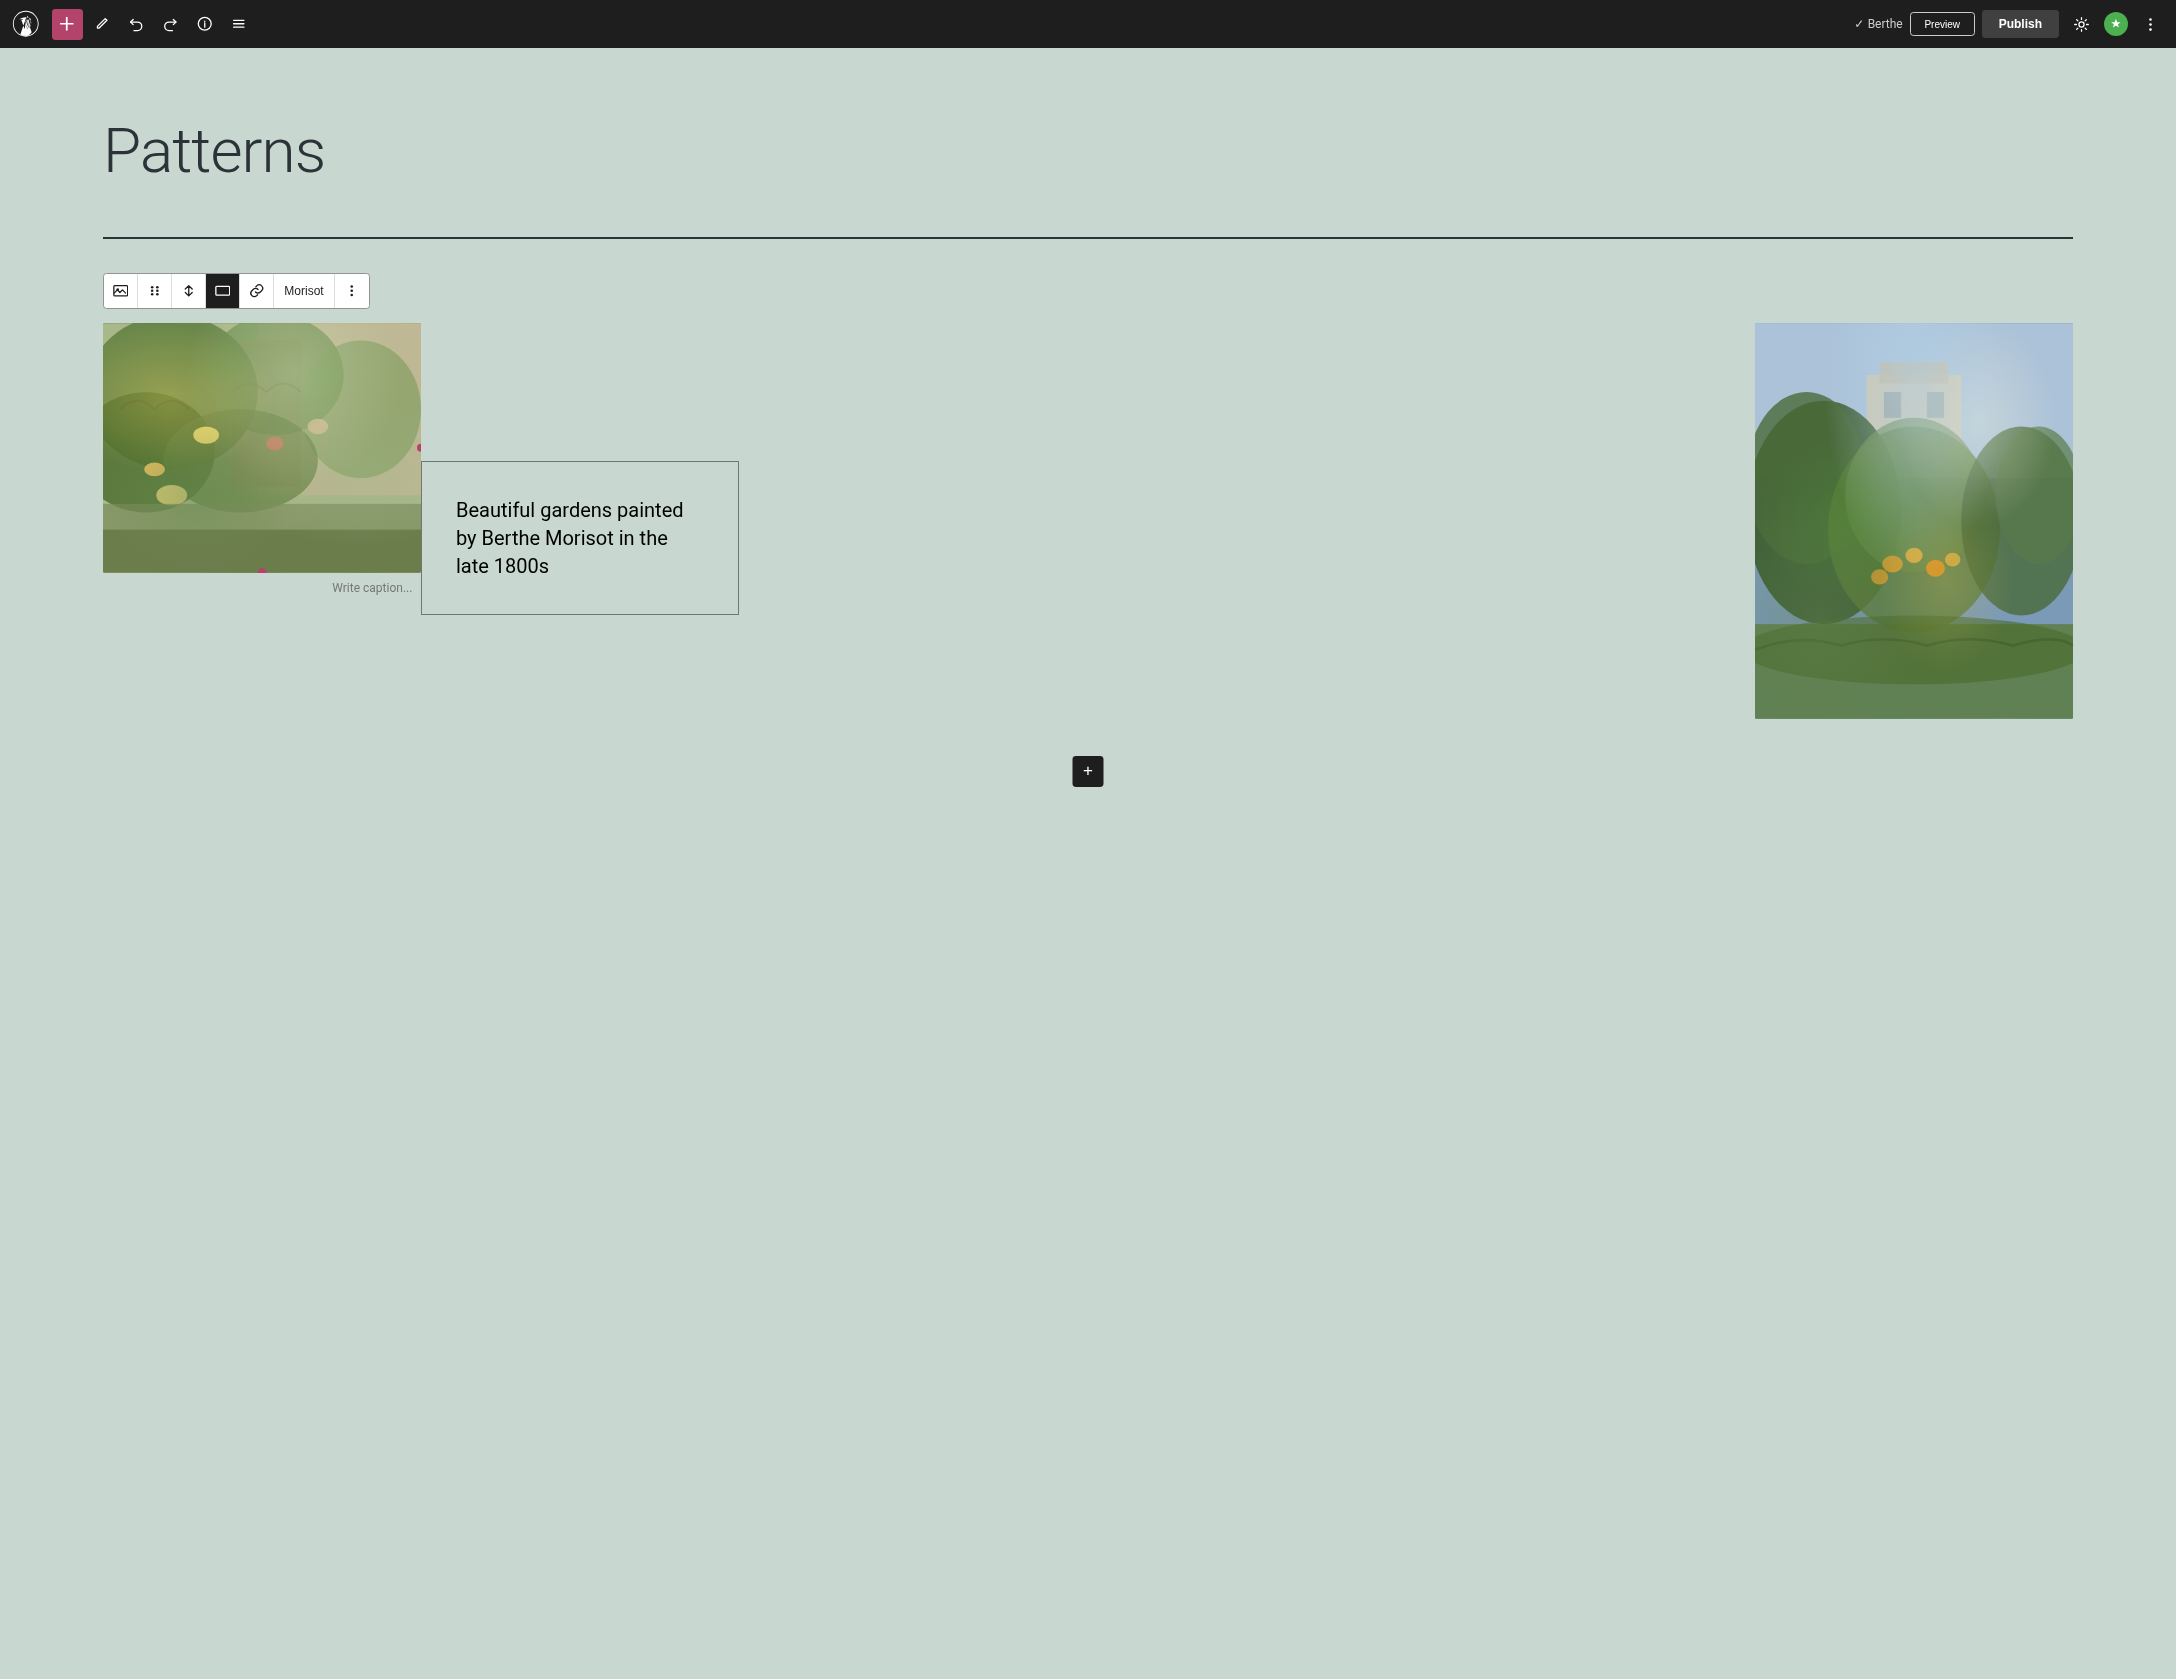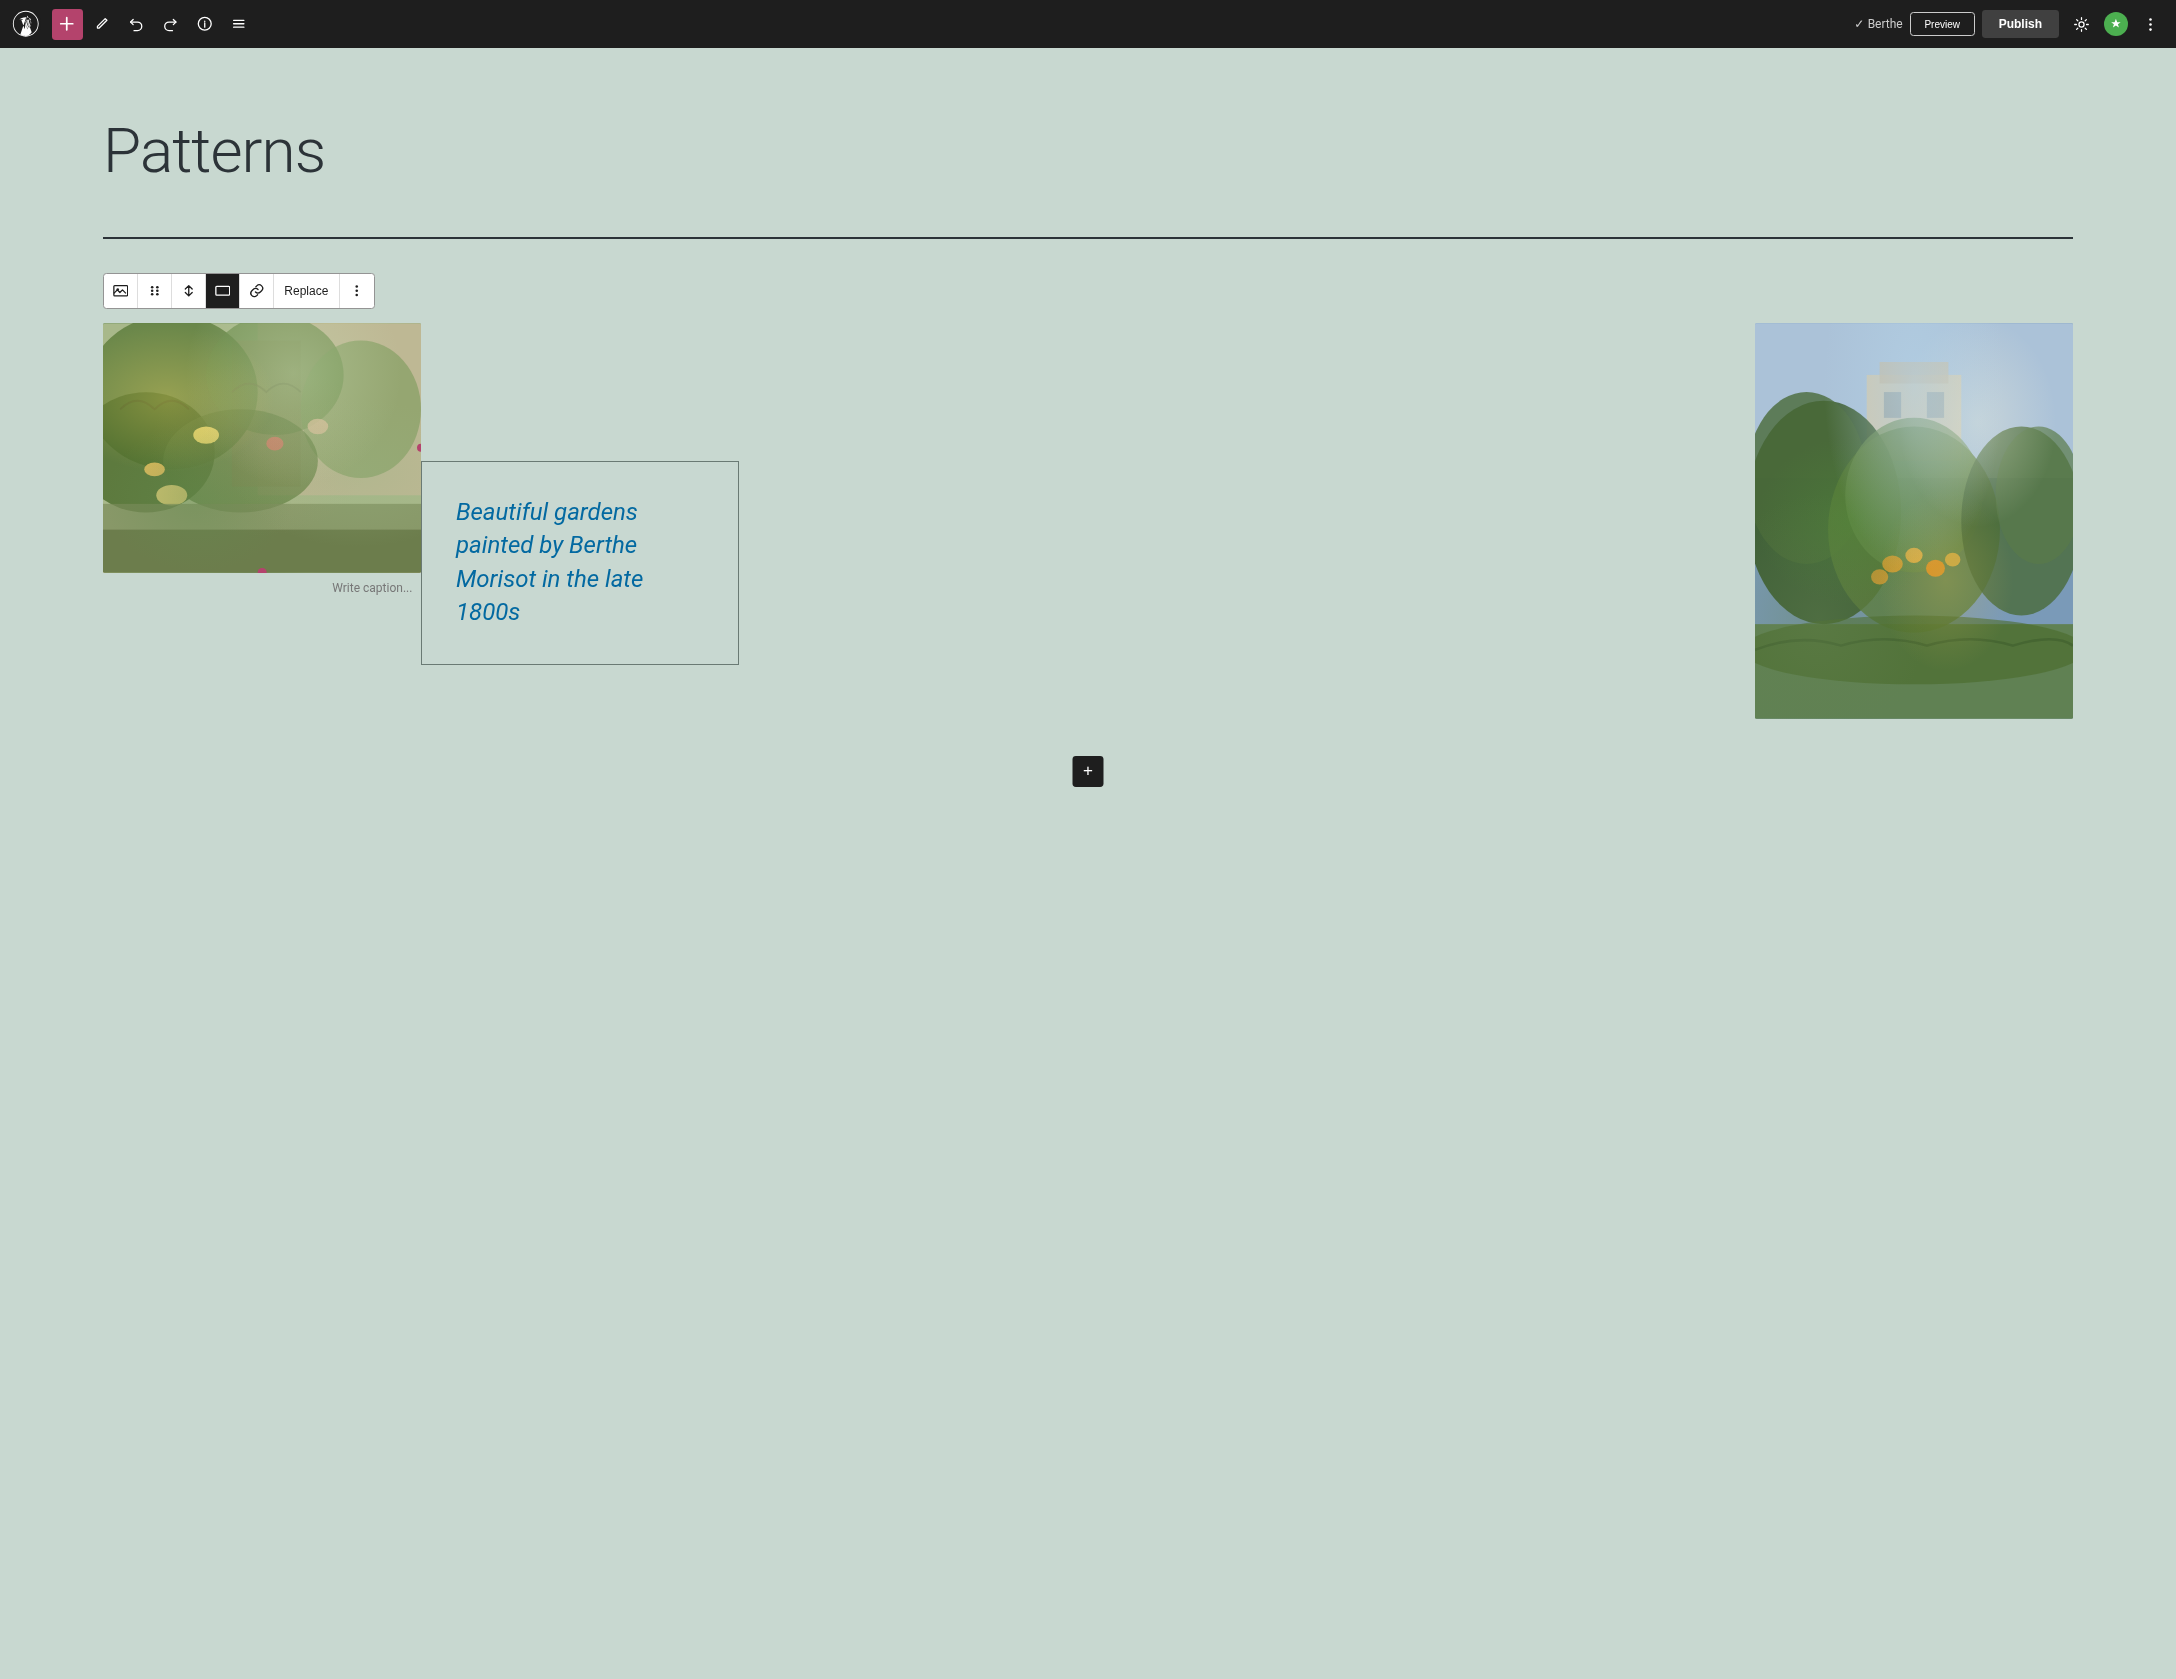--- a/index.html
+++ b/index.html
@@ -264,25 +264,24 @@
       left: 318px;
       top: 138px;
       width: 318px;
       background: rgba(200, 216, 208, 0.92);
       border: 1.7px solid #6a7a74;
       padding: 34px;
       z-index: 10;
     }
 
     .text-overlay p {
-      font-size: 24px;
-      color: #0369a1;
+      font-size: 20px;
+      color: #000000;
       line-height: 1.4;
       font-weight: 400;
-      font-style: italic;
     }
 
     
     .add-block-btn {
       width: 31px;
       height: 31px;
       background: #1e1e1e;
       border: none;
       border-radius: 3.4px;
       color: #fff;
@@ -417,21 +416,21 @@
       <svg width="15.5" height="15.5" viewBox="0 0 18 18" fill="none">
           <rect x="1" y="4" width="16" height="10" rx="1" stroke="#fff" stroke-width="1.5"></rect>
         </svg>
     </button>
     <button class="block-toolbar-btn">
       <svg width="15.5" height="15.5" viewBox="0 0 18 18" fill="none">
           <path d="M7.5 10.5a4 4 0 0 0 5.66 0l1.5-1.5a4 4 0 0 0-5.66-5.66L8 4.34" stroke="#1e1e1e" stroke-width="1.5" stroke-linecap="round"></path>
           <path d="M10.5 7.5a4 4 0 0 0-5.66 0L3.34 9a4 4 0 0 0 5.66 5.66L10 13.66" stroke="#1e1e1e" stroke-width="1.5" stroke-linecap="round"></path>
         </svg>
     </button>
-    <button class="block-toolbar-btn replace-btn">Replace</button>
+    <button class="block-toolbar-btn replace-btn">Morisot</button>
     <button class="block-toolbar-btn">
       <svg width="15.5" height="15.5" viewBox="0 0 18 18" fill="none">
           <circle cx="9" cy="4" r="1.5" fill="#1e1e1e"></circle>
           <circle cx="9" cy="9" r="1.5" fill="#1e1e1e"></circle>
           <circle cx="9" cy="14" r="1.5" fill="#1e1e1e"></circle>
         </svg>
     </button>
   </div>
 
   <div style="position: relative; height: 447px;">

